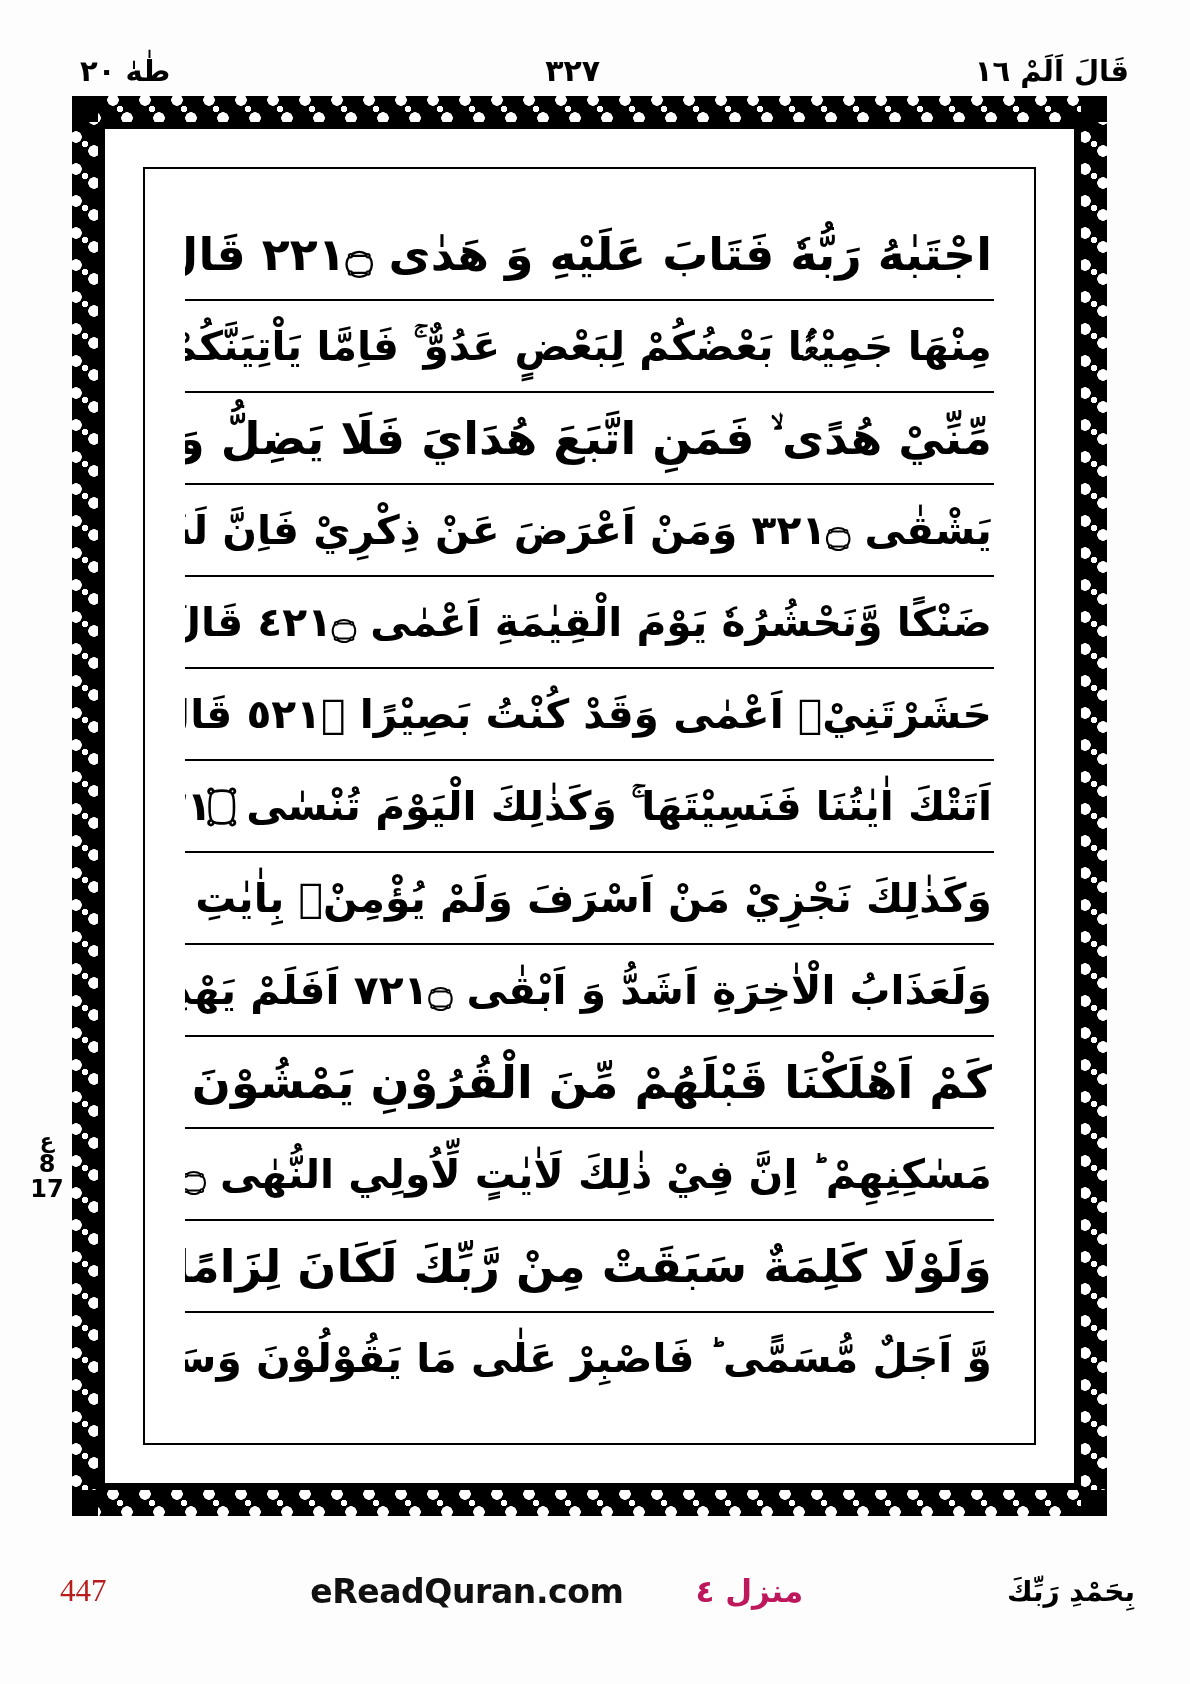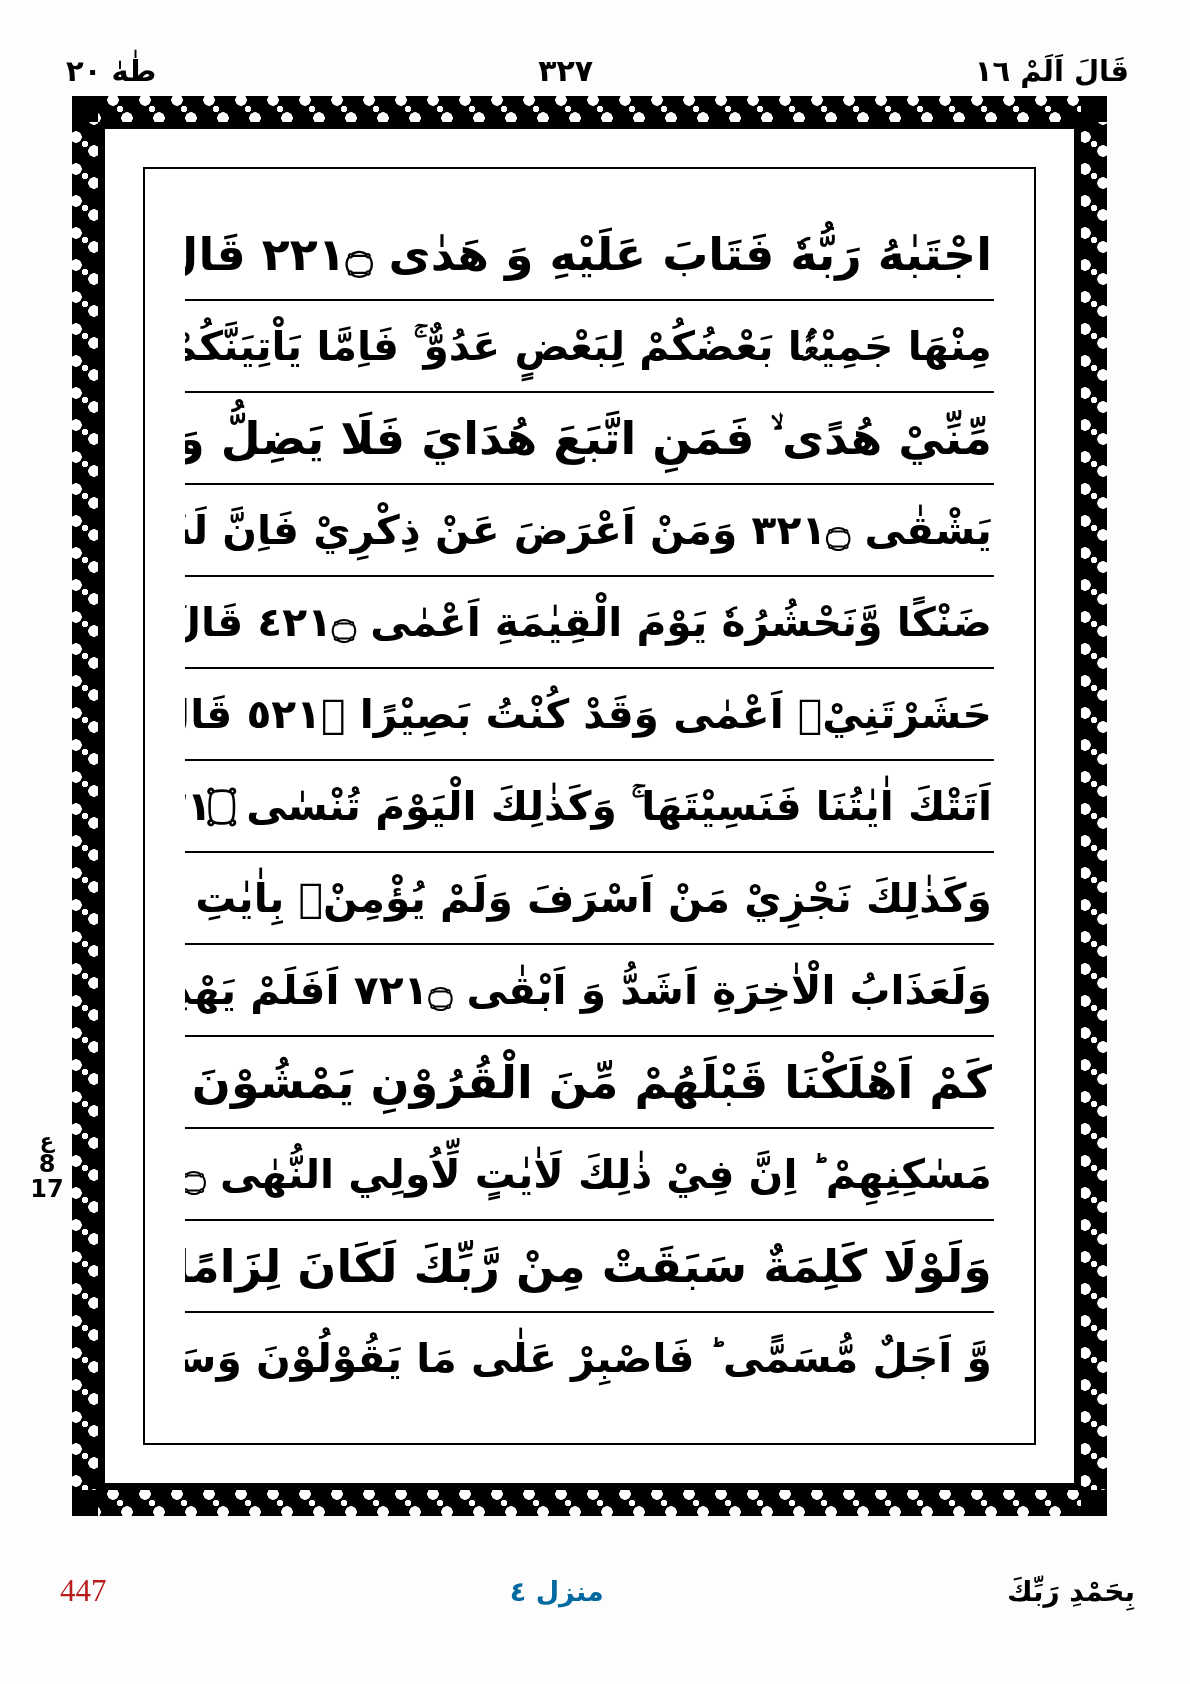--- a/index.html
+++ b/index.html
@@ -38,21 +38,21 @@
     font-size: 29px;
     font-weight: 700;
     color: #000;
     line-height: 1;
     white-space: nowrap;
     letter-spacing: 0.5px;
     margin-left: 32px;
   }
   .hdr-juz  { margin-right: 6px; }
   .hdr-page { font-size: 30px; letter-spacing: 2px; }
-  .hdr-surah { margin-left: 6px; }
+  .hdr-surah { margin-left: 20px; }
 
   
   .frame {
     position: absolute;
     top: 96px;
     left: 72px;
     width: 1035px;
     height: 1420px;
     box-sizing: border-box;
   }
@@ -202,23 +202,23 @@
     white-space: nowrap;
   }
   .ftr-center {
     display: flex;
     align-items: center;
     gap: 72px;
     direction: rtl;
   }
   .ftr-manzil {
     font-family: "DejaVu Sans", sans-serif;
-    font-size: 27px;
-    font-weight: 700;
-    color: #0369a1;
+    font-size: 31px;
+    font-weight: 700;
+    color: #be185d;
     white-space: nowrap;
   }
   .ftr-site {
     font-family: "DejaVu Sans", sans-serif;
     font-size: 33px;
     font-weight: 700;
     color: #111;
     direction: ltr;
     white-space: nowrap;
     letter-spacing: -0.4px;
@@ -308,18 +308,19 @@
 
       </div>
     </div>
   </div>
 
   <div class="footer">
     <span class="ftr-catch">بِحَمْدِ رَبِّكَ</span>
 
     <span class="ftr-center">
       <span class="ftr-manzil">منزل ٤</span>
+      <span class="ftr-site">eReadQuran.com</span>
     </span>
 
     <span class="ftr-pageno">447</span>
   </div>
 
 </div>
 
 </body></html>

